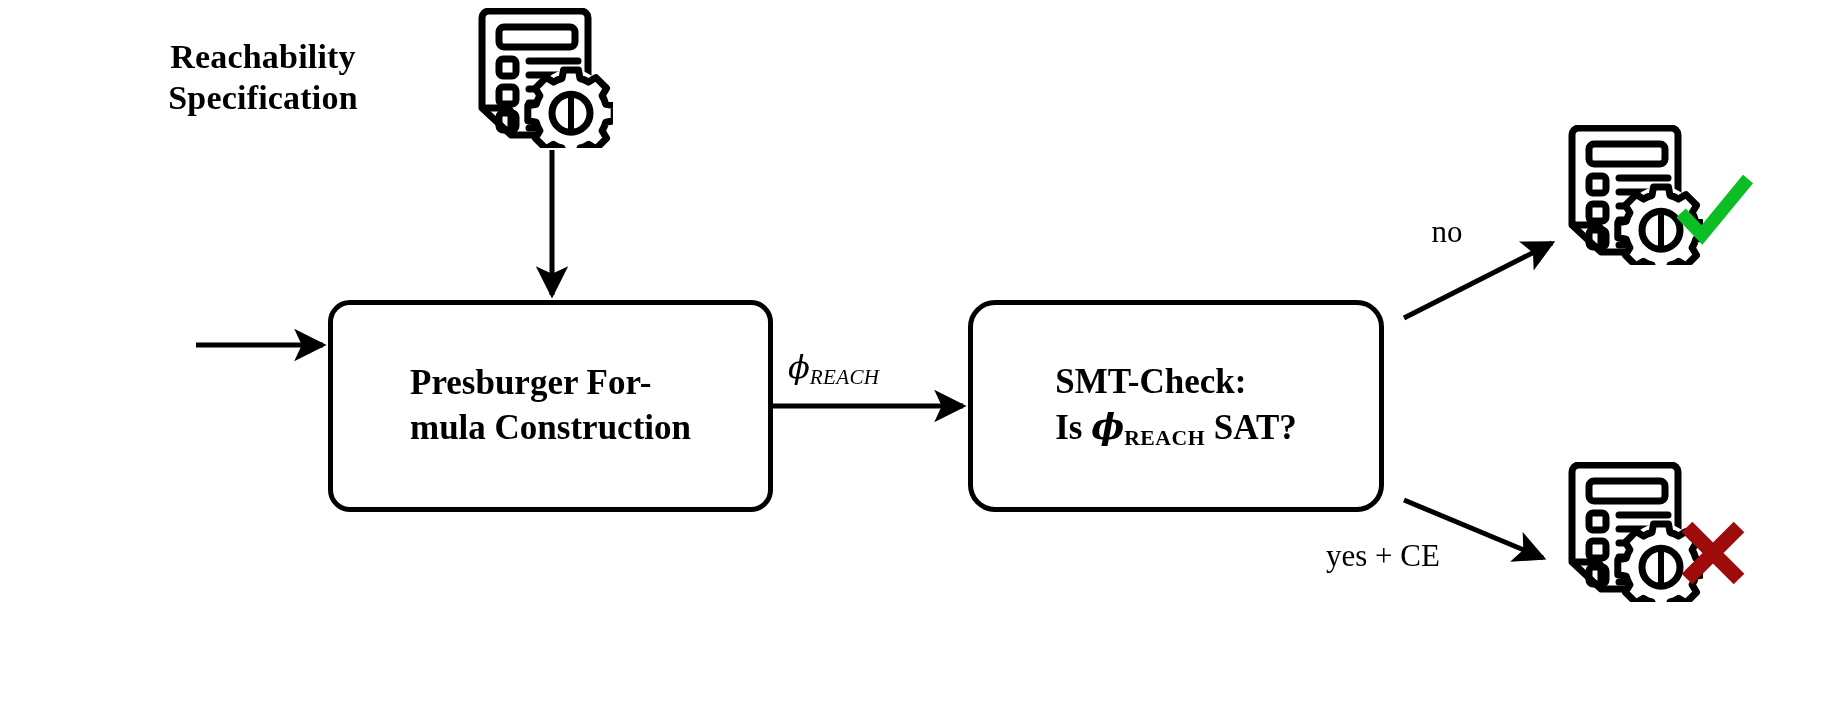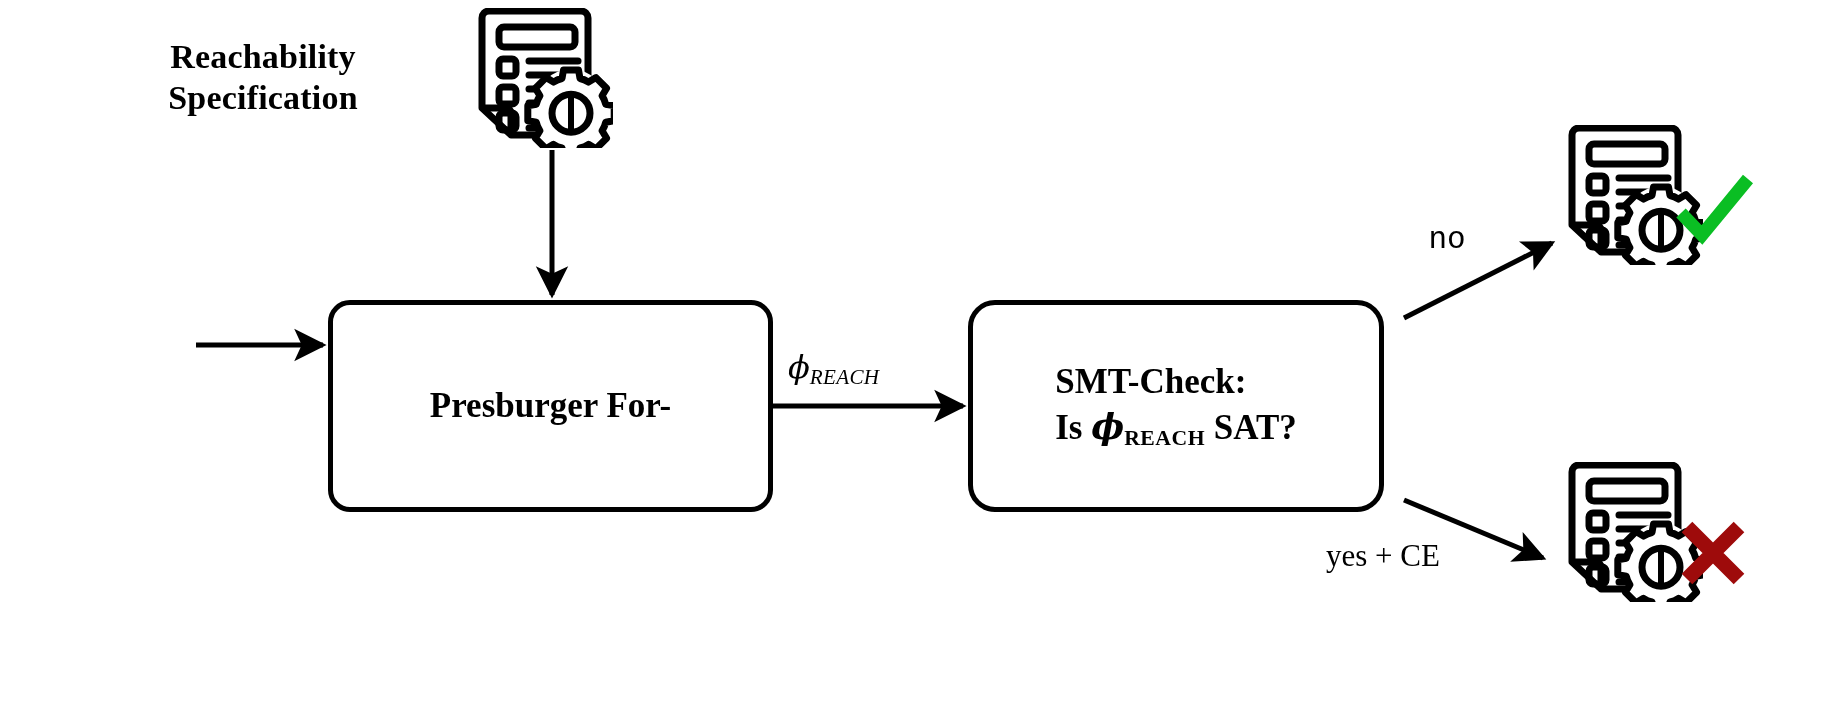--- a/index.html
+++ b/index.html
@@ -145,35 +145,36 @@
         <circle cx="0" cy="10.2" r="19" fill="#ffffff" stroke="#000000" stroke-width="7"></circle>
         <line x1="0" y1="-8.8" x2="0" y2="29.2" stroke="#000000" stroke-width="6"></line>
       </g>
     </svg>
   </div>
 
 
   <div class="abs proc-box" style="left:328px; top:300px; width:445px; height:212px;">
     <div class="proc-text">
       <span class="ln">Presburger For-</span>
+      <span class="ln">mula Construction</span>
     </div>
   </div>
 
   <div class="abs edge-phi" style="left:788px; top:348px;">
     <span class="g">ϕ</span><span class="sub-it">REACH</span>
   </div>
 
   <div class="abs proc-box" style="left:968px; top:300px; width:416px; height:212px;border-radius:27px;">
     <div class="proc-text">
       <span class="ln">SMT-Check:</span>
       <span class="ln"><span>Is </span><span class="phi">ϕ</span><span class="sub-sc">REACH</span><span> SAT?</span></span>
     </div>
   </div>
 
-  <div class="abs label-plain" style="left:1392px; top:222px; width:110px;font-family:Liberation Mono, monospace;">no</div>
+  <div class="abs label-plain" style="left:1392px; top:214px; width:110px;">no</div>
 
   <div class="abs label-plain" style="left:1258px; top:538px; width:250px;">yes + CE</div>
 
   <div class="abs" style="left:1558px; top:125px;">
     <div class="abs" style="left:0; top:0;">
       <svg class="docicon" width="145" height="140" viewBox="0 0 145 140" xmlns="http://www.w3.org/2000/svg">
         <path d="M 14 10 A 7 7 0 0 1 21 3 L 113 3 A 7 7 0 0 1 120 10
                  L 120 120 A 7 7 0 0 1 113 127 L 43 127 L 14 100 Z" fill="#ffffff" stroke="#000000" stroke-width="7" stroke-linejoin="round"></path>
         <path d="M 14 100 L 38 100 A 5 5 0 0 1 43 105 L 43 127" fill="none" stroke="#000000" stroke-width="7" stroke-linejoin="round"></path>
         <rect x="31" y="19" width="76" height="20" rx="5" fill="none" stroke="#000000" stroke-width="7"></rect>

